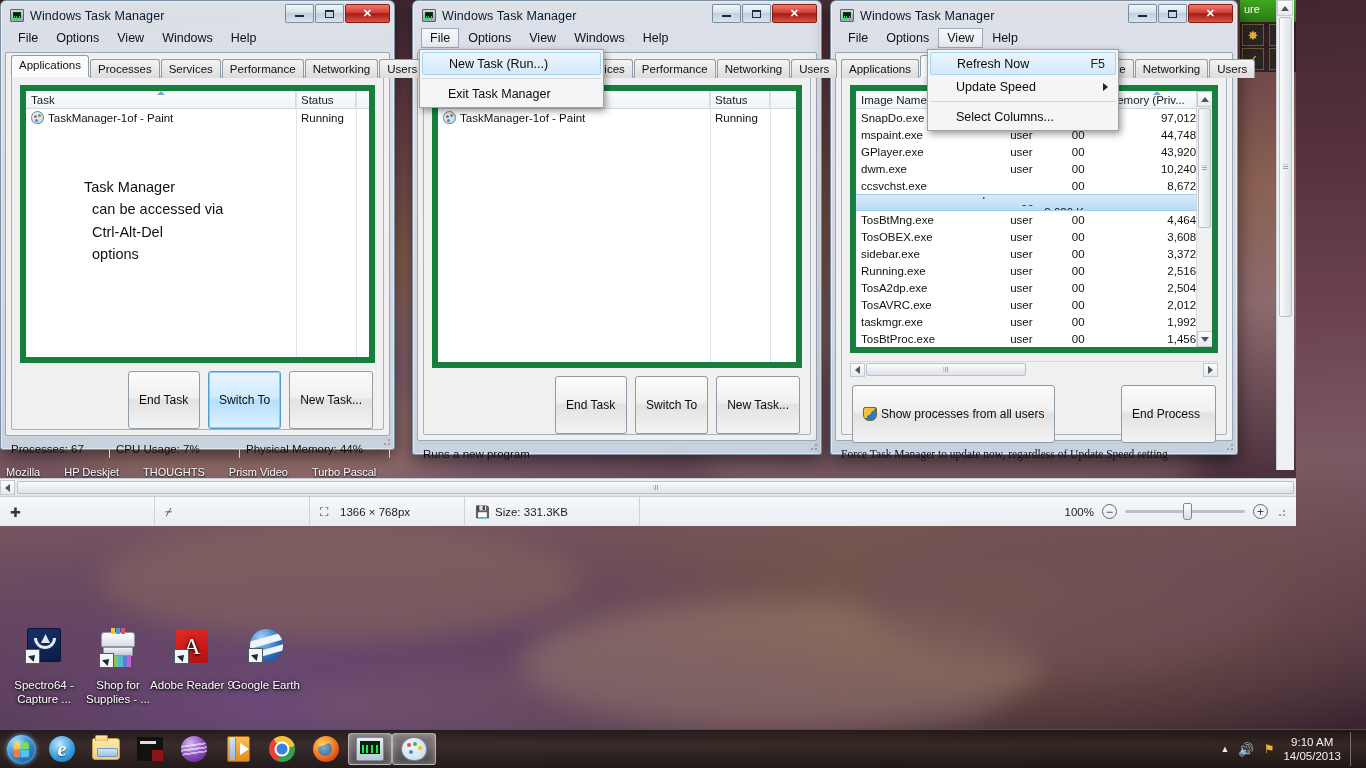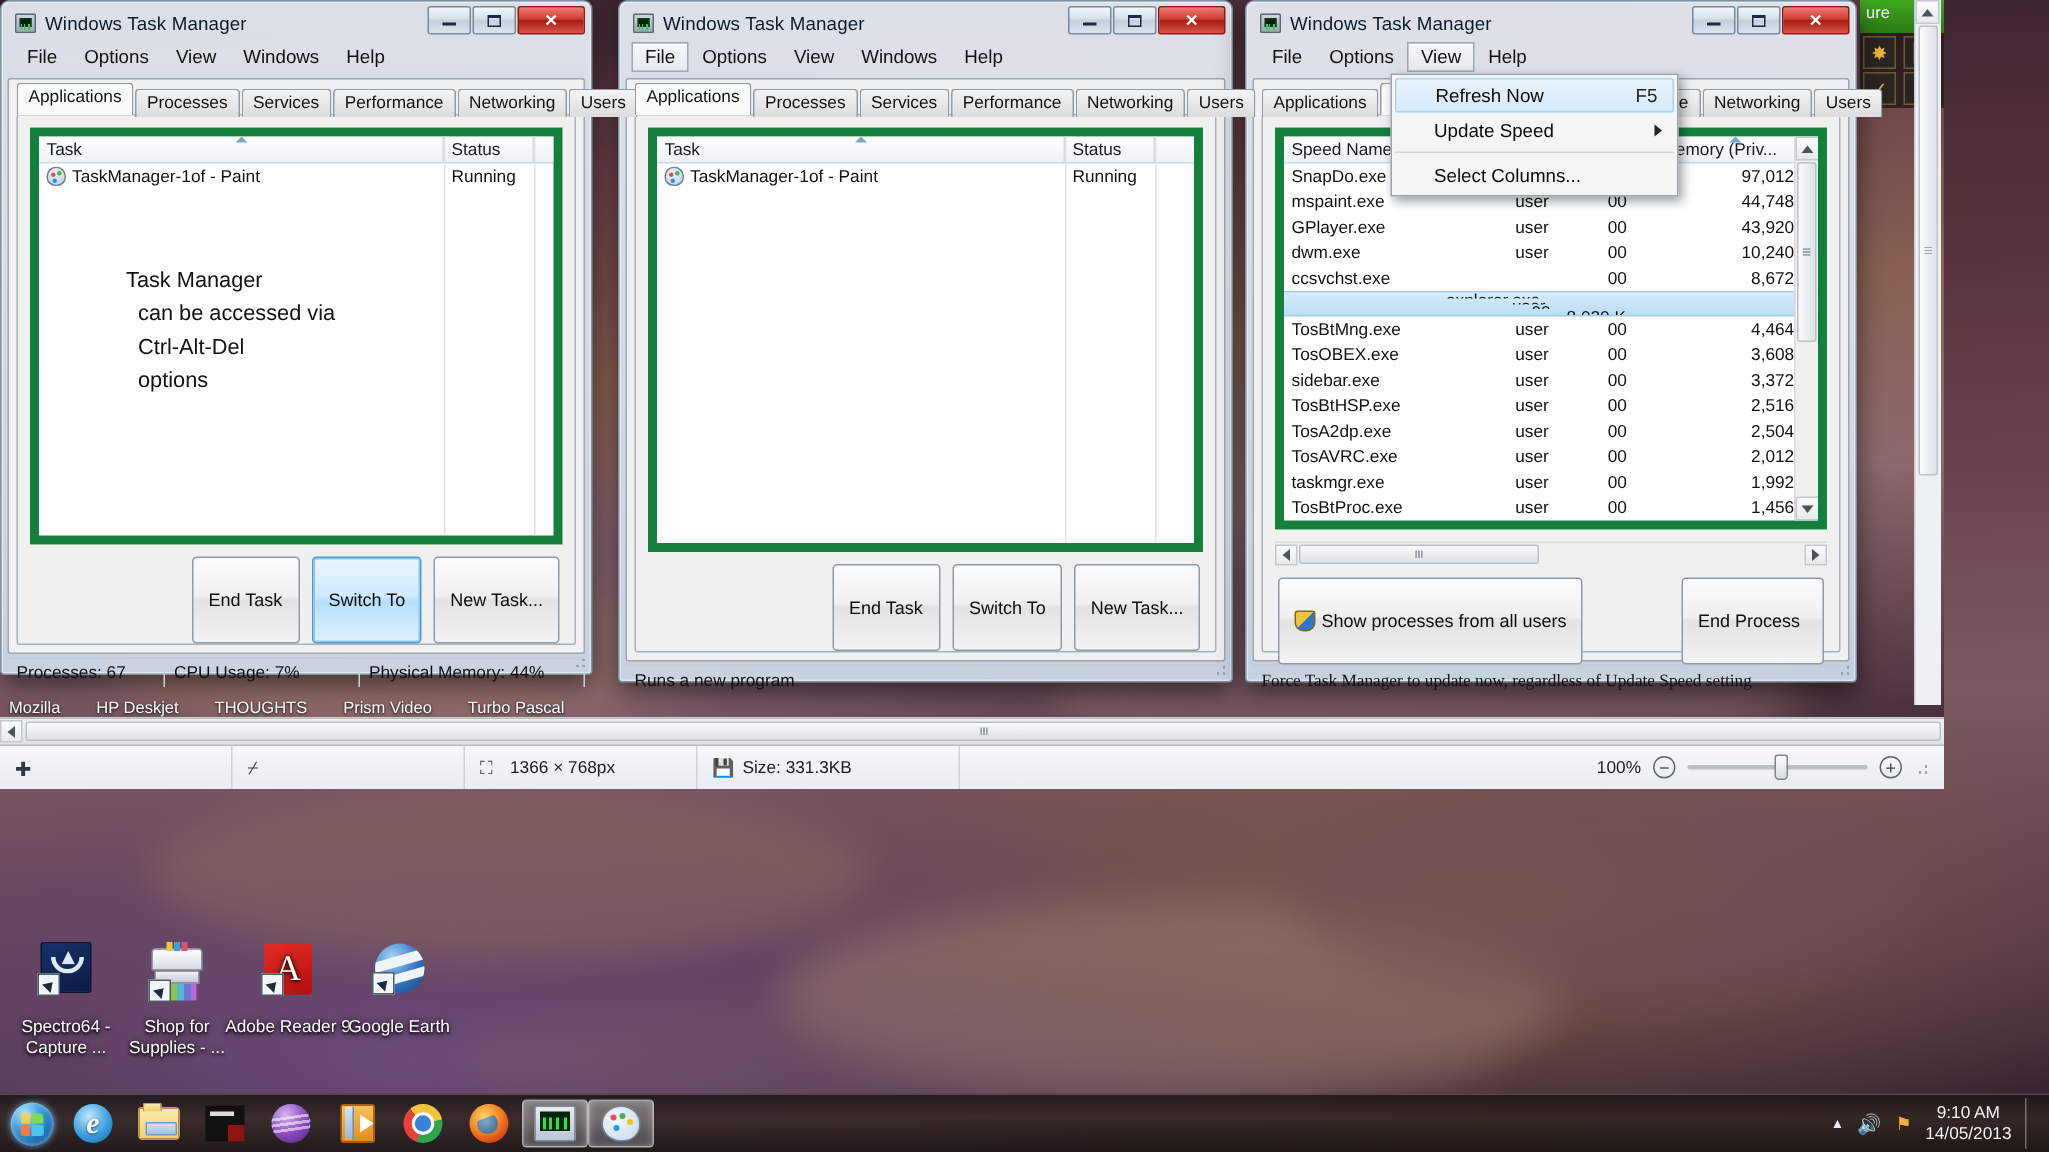--- a/index.html
+++ b/index.html
@@ -639,20 +639,29 @@
             <div class="btn">New Task...</div>
           </div>
         </div>
       </div>
 
       <div class="statusbar">
         <div style="flex:1;border-right:none;">Runs a new program</div>
         <span class="grip"></span>
       </div>
 
+      <div class="dropdown" style="left:6px;top:48px;width:185px;">
+        <div class="dd-item hl">
+          <span>New Task (Run...)</span>
+        </div>
+        <div class="dd-sep"></div>
+        <div class="dd-item">
+          <span>Exit Task Manager</span>
+        </div>
+      </div>
     </div>
 
     <div class="win" style="left:830px;top:0px;width:408px;height:455px;">
       <div class="win-title">
         <span class="tm-icon"></span>
         <span class="ttl">Windows Task Manager</span>
         <div class="win-btns">
           <div class="wb">
               <span class="glyph-min"></span>
             </div>
@@ -677,21 +686,21 @@
           <div class="tab">Services</div>
           <div class="tab">Performance</div>
           <div class="tab">Networking</div>
           <div class="tab">Users</div>
         </div>
 
         <div class="tabpanel" style="height:359px;">
           <div class="listbox" style="height:268px;">
             <div class="lb-head">
               <div style="width:150px;">
-                <span>Speed Name</span>
+                <span>Image Name</span>
               </div>
               <div style="width:62px;">
                 <span>User Name</span>
               </div>
               <div style="width:36px;">
                 <span>CPU</span>
               </div>
               <div style="width:110px;position:relative;border-right:none;">
                 <span>Memory (Priv...</span>
                 <span class="sortmark"></span>
@@ -747,21 +756,21 @@
                   <div class="c" style="width: 36px;">00</div>
                   <div class="c" style="width: 110px; text-align: right;">3,608 K</div>
                 </div>
                 <div class="lb-row">
                   <div class="c" style="width: 150px;">sidebar.exe</div>
                   <div class="c" style="width: 62px;">user</div>
                   <div class="c" style="width: 36px;">00</div>
                   <div class="c" style="width: 110px; text-align: right;">3,372 K</div>
                 </div>
                 <div class="lb-row">
-                  <div class="c" style="width: 150px;">TosBtHSP.exe</div>
+                  <div class="c" style="width: 150px;">Running.exe</div>
                   <div class="c" style="width: 62px;">user</div>
                   <div class="c" style="width: 36px;">00</div>
                   <div class="c" style="width: 110px; text-align: right;">2,516 K</div>
                 </div>
                 <div class="lb-row">
                   <div class="c" style="width: 150px;">TosA2dp.exe</div>
                   <div class="c" style="width: 62px;">user</div>
                   <div class="c" style="width: 36px;">00</div>
                   <div class="c" style="width: 110px; text-align: right;">2,504 K</div>
                 </div>

